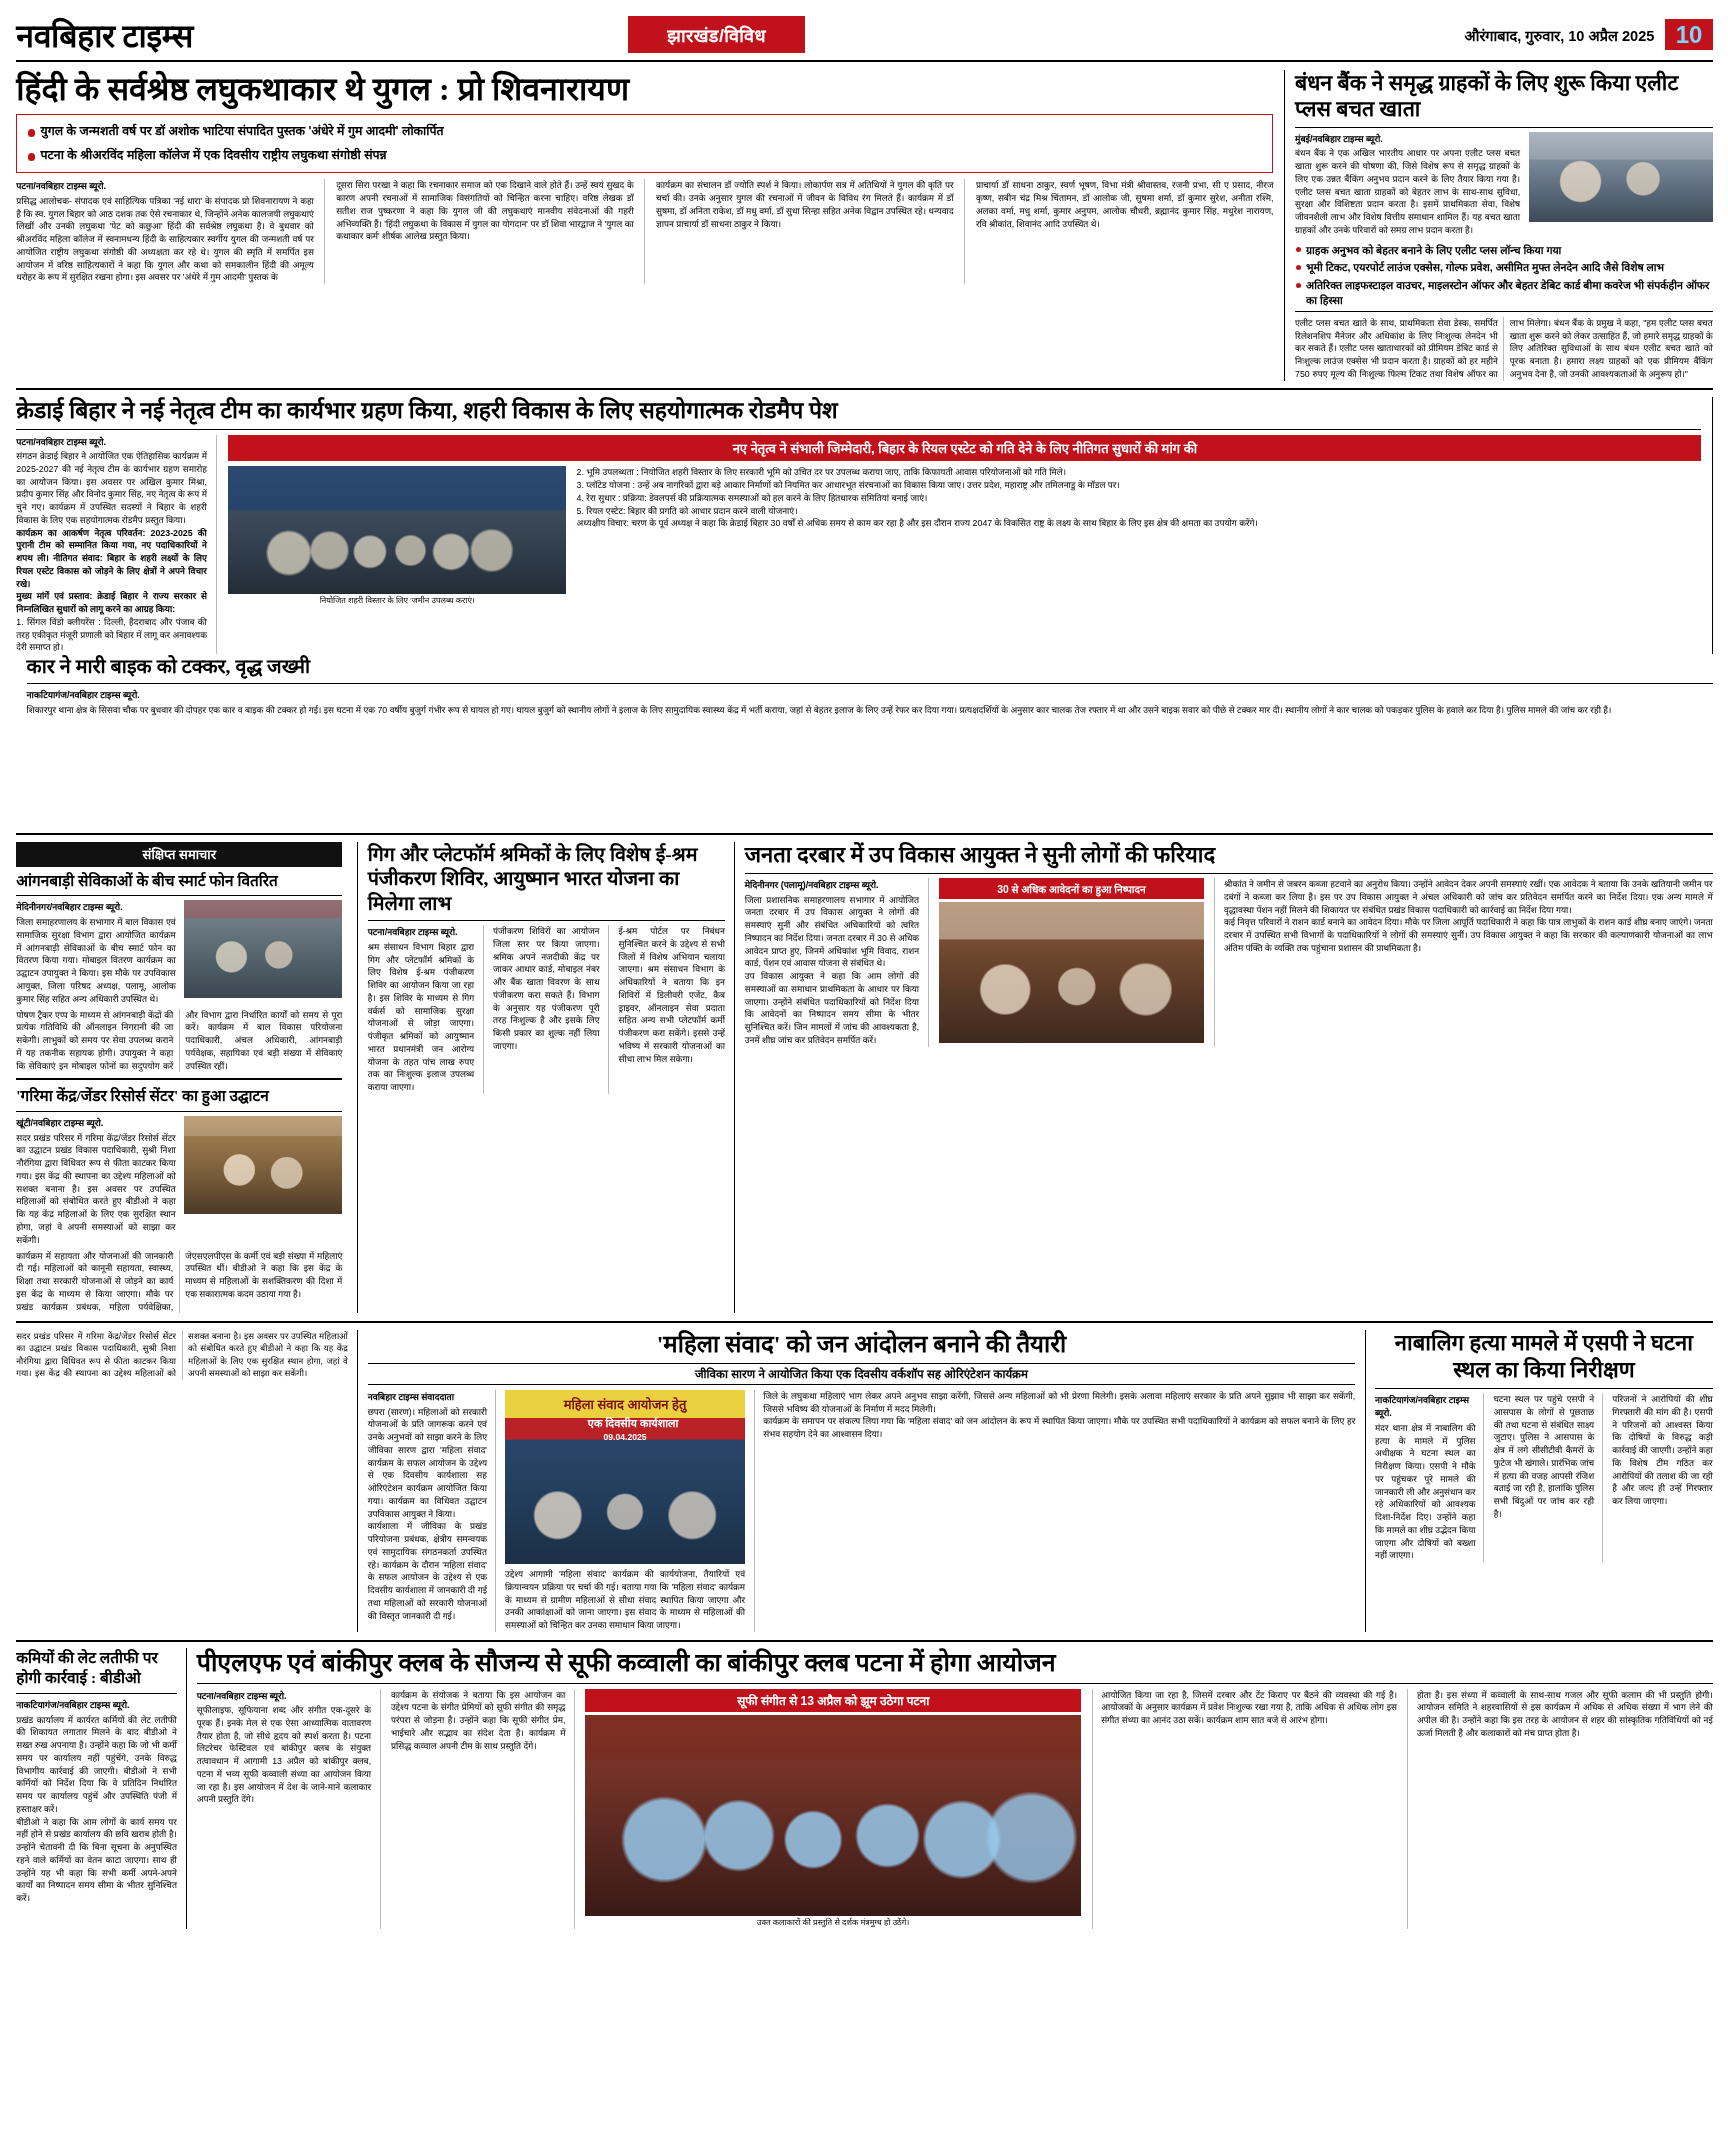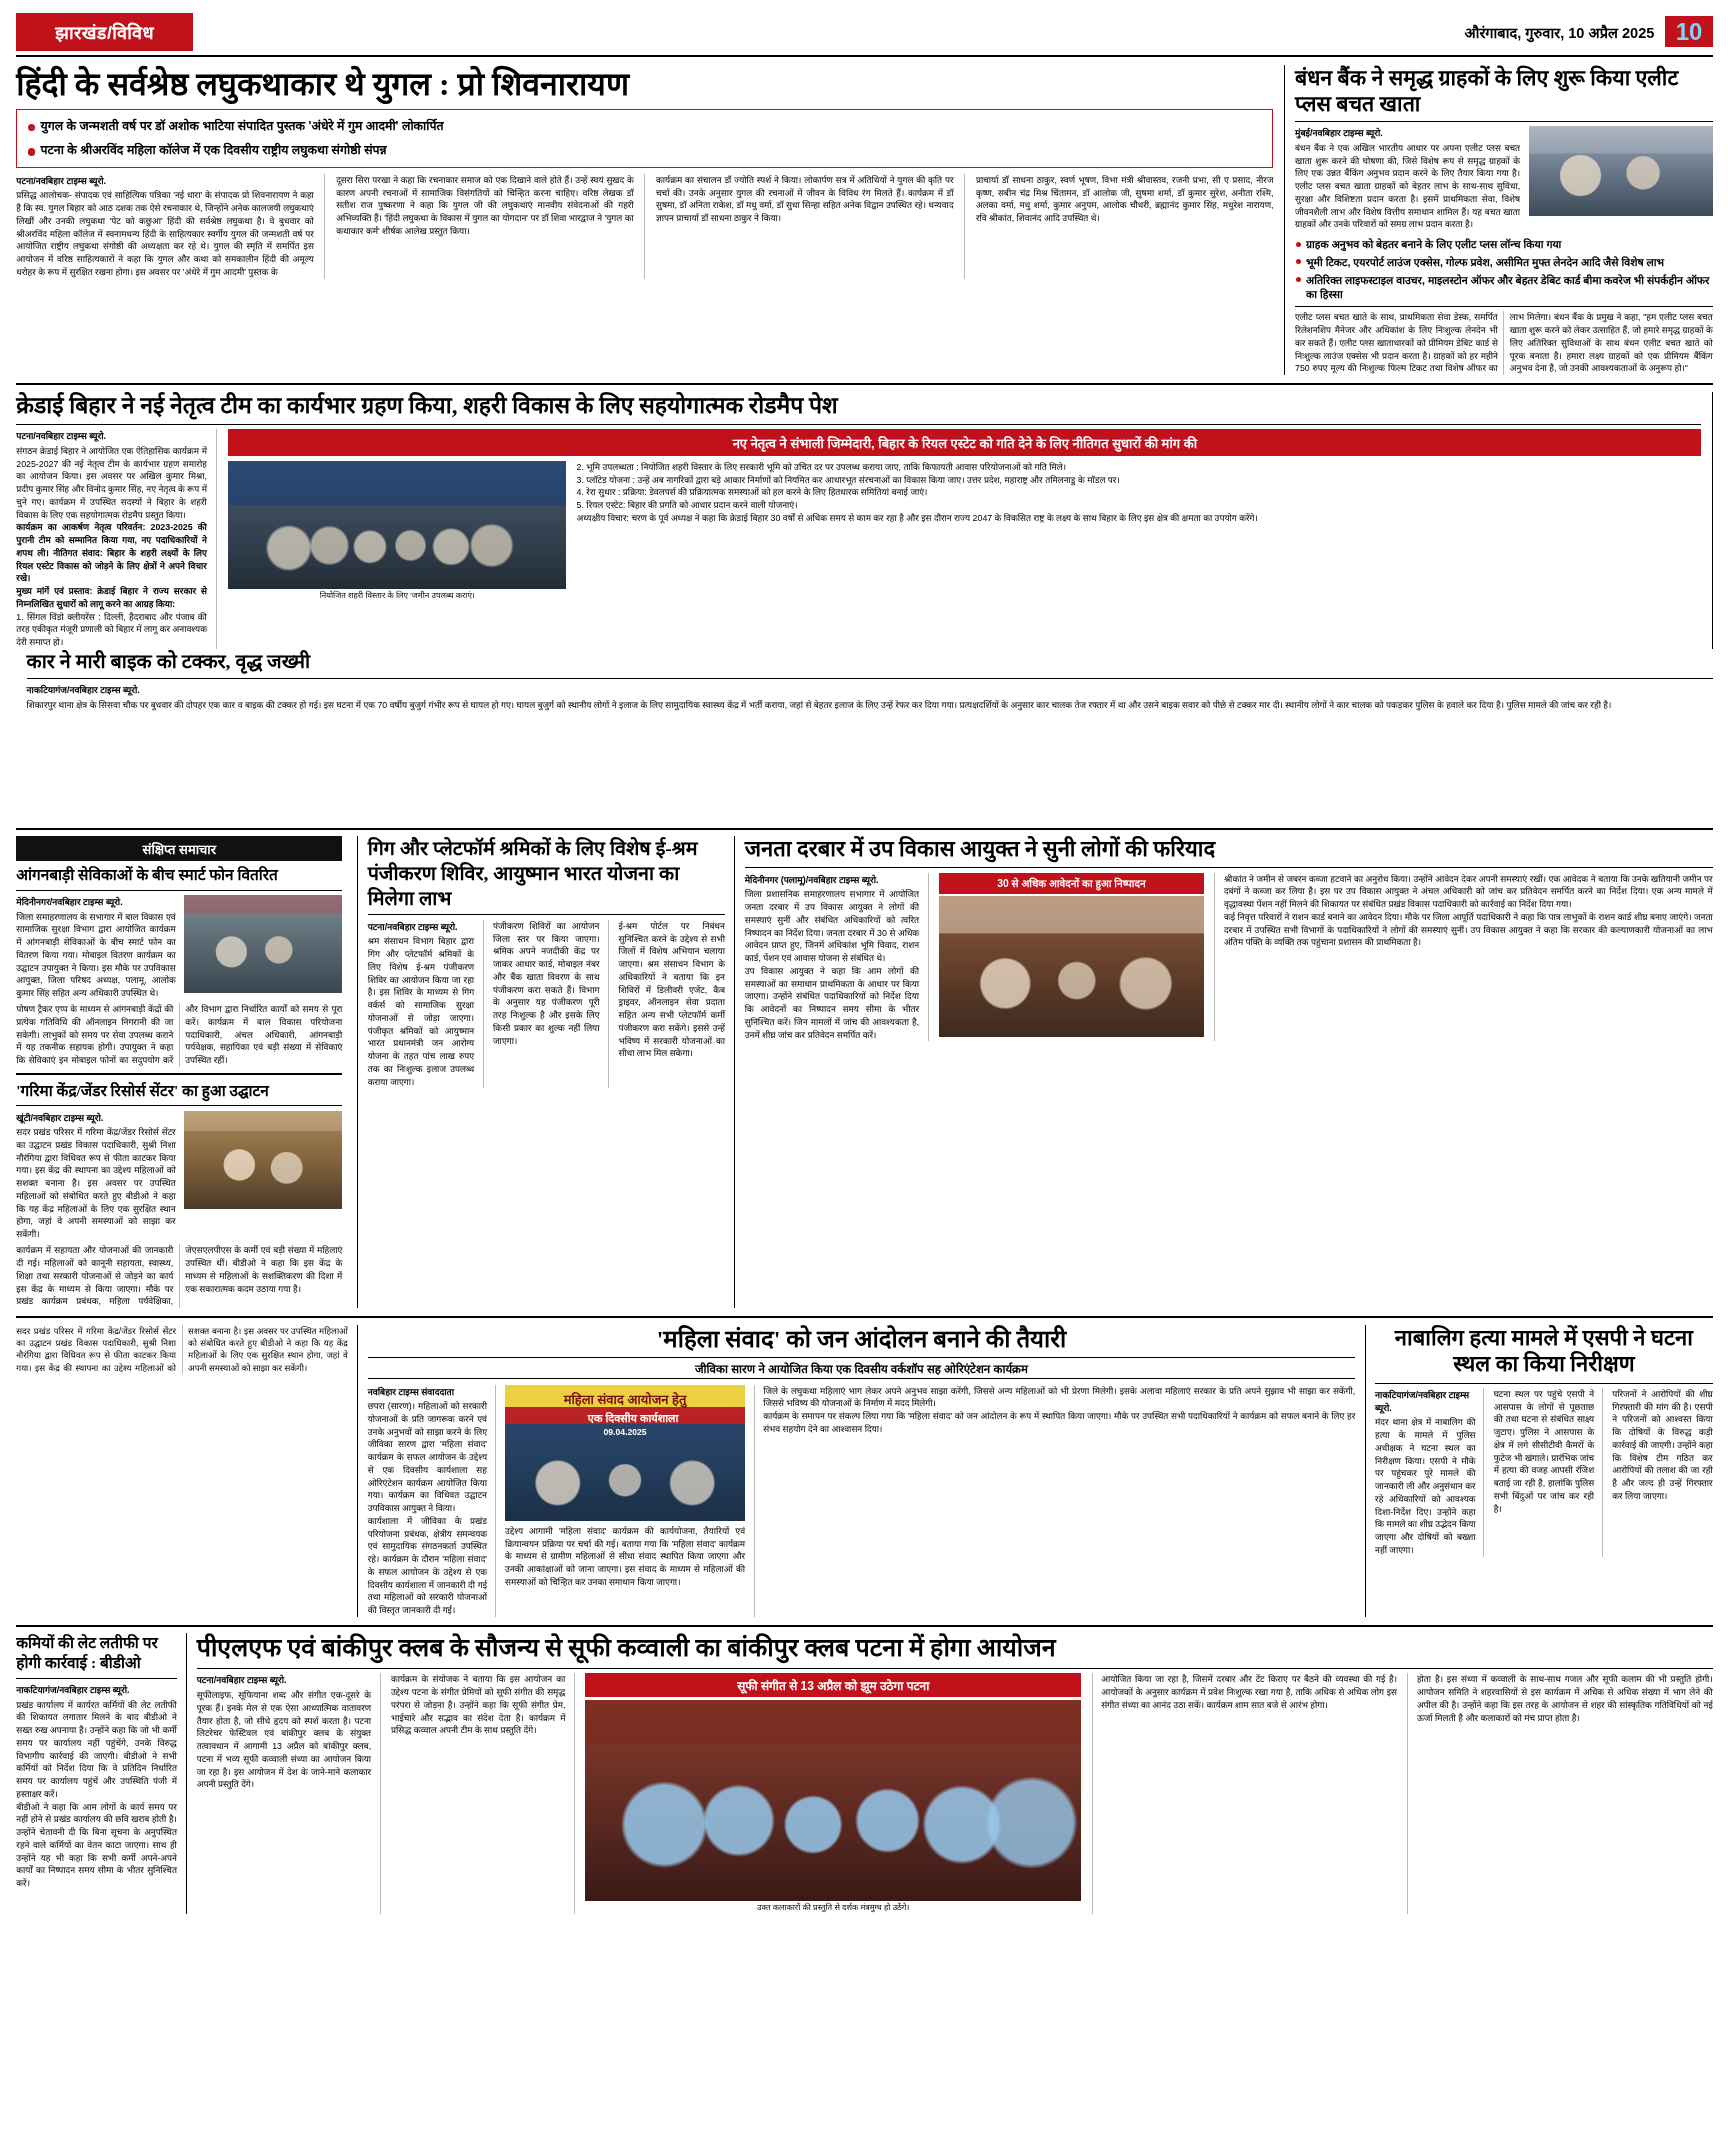--- a/index.html
+++ b/index.html
@@ -200,20 +200,23 @@
   .sec-divider { border-top: 2.1px solid #000; margin: 7.7px 0 6.8px; }
 
   .flex-row { display:flex; }
 </style>
 </head>
 <body>
 
 <div class="page">
 
   <div class="masthead">
+    <div class="masthead-left">
+      <div class="paper-name">नवबिहार टाइम्स</div>
+    </div>
     <div class="masthead-center">
       <div class="section-banner">झारखंड/विविध</div>
     </div>
     <div class="masthead-right">
       <div class="issue-date">औरंगाबाद, गुरुवार, 10 अप्रैल 2025</div>
       <div class="page-number">10</div>
     </div>
   </div>
 
   <div class="top-area" style="margin-top:7.7px;">
@@ -423,21 +426,21 @@
     <div style="flex:1 1 auto; padding:0 9.4px; border-right:1.3px solid #000;">
       <div class="headline" style="font-size:24px; text-align:center;">'महिला संवाद' को जन आंदोलन बनाने की तैयारी</div>
       <div class="small-head-rule" style="font-size:11.6px; margin-top:3.4px;">जीविका सारण ने आयोजित किया एक दिवसीय वर्कशॉप सह ओरिएंटेशन कार्यक्रम</div>
       <div class="flex-row" style="gap:9.4px; margin-top:5.1px;">
         <div style="flex:0 0 128px; border-right:0.4px solid #bbb; padding-right:7.7px;">
           <div class="byline">नवबिहार टाइम्स संवाददाता</div>
           <div class="body-text">छपरा (सारण)। महिलाओं को सरकारी योजनाओं के प्रति जागरूक करने एवं उनके अनुभवों को साझा करने के लिए जीविका सारण द्वारा 'महिला संवाद' कार्यक्रम के सफल आयोजन के उद्देश्य से एक दिवसीय कार्यशाला सह ओरिएंटेशन कार्यक्रम आयोजित किया गया। कार्यक्रम का विधिवत उद्घाटन उपविकास आयुक्त ने किया।</div>
           <div class="body-text">कार्यशाला में जीविका के प्रखंड परियोजना प्रबंधक, क्षेत्रीय समन्वयक एवं सामुदायिक संगठनकर्ता उपस्थित रहे। कार्यक्रम के दौरान 'महिला संवाद' के सफल आयोजन के उद्देश्य से एक दिवसीय कार्यशाला में जानकारी दी गई तथा महिलाओं को सरकारी योजनाओं की विस्तृत जानकारी दी गई।</div>
         </div>
         <div style="flex:0 0 240px;">
-          <div class="photo ph" style="height:136px;background:linear-gradient(180deg,#2f4a74 0%,#24405f 55%,#1b2f46 100%);">
+          <div class="photo ph" style="height:174px;background:linear-gradient(180deg,#2f4a74 0%,#24405f 55%,#1b2f46 100%);">
             <div class="frame" style="background:
               linear-gradient(180deg, rgba(245,215,60,.95) 0 16%, rgba(200,30,30,.9) 16% 28%, transparent 29%),
               radial-gradient(circle at 22% 72%, rgba(240,228,210,.75) 0 10%, transparent 11%),
               radial-gradient(circle at 50% 70%, rgba(235,222,205,.7) 0 10%, transparent 11%),
               radial-gradient(circle at 78% 72%, rgba(240,228,210,.7) 0 10%, transparent 11%);"></div>
             <div style="position:absolute; top:5.1px; left:0; right:0; text-align:center; font-size:13px; font-weight:bold; color:#7a1010;">महिला संवाद आयोजन हेतु</div>
             <div style="position:absolute; top:25px; left:16px; right:0; text-align:center; font-size:11px; font-weight:bold; color:#fff;">एक दिवसीय कार्यशाला</div>
             <div style="position:absolute; top:42px; left:0; right:0; text-align:center; font-size:8.6px; font-weight:bold; color:#fff;">09.04.2025</div>
           </div>
           <div class="body-text" style="margin-top:4.3px;">उद्देश्य आगामी 'महिला संवाद' कार्यक्रम की कार्ययोजना, तैयारियों एवं क्रियान्वयन प्रक्रिया पर चर्चा की गई। बताया गया कि 'महिला संवाद' कार्यक्रम के माध्यम से ग्रामीण महिलाओं से सीधा संवाद स्थापित किया जाएगा और उनकी आकांक्षाओं को जाना जाएगा। इस संवाद के माध्यम से महिलाओं की समस्याओं को चिन्हित कर उनका समाधान किया जाएगा।</div>

